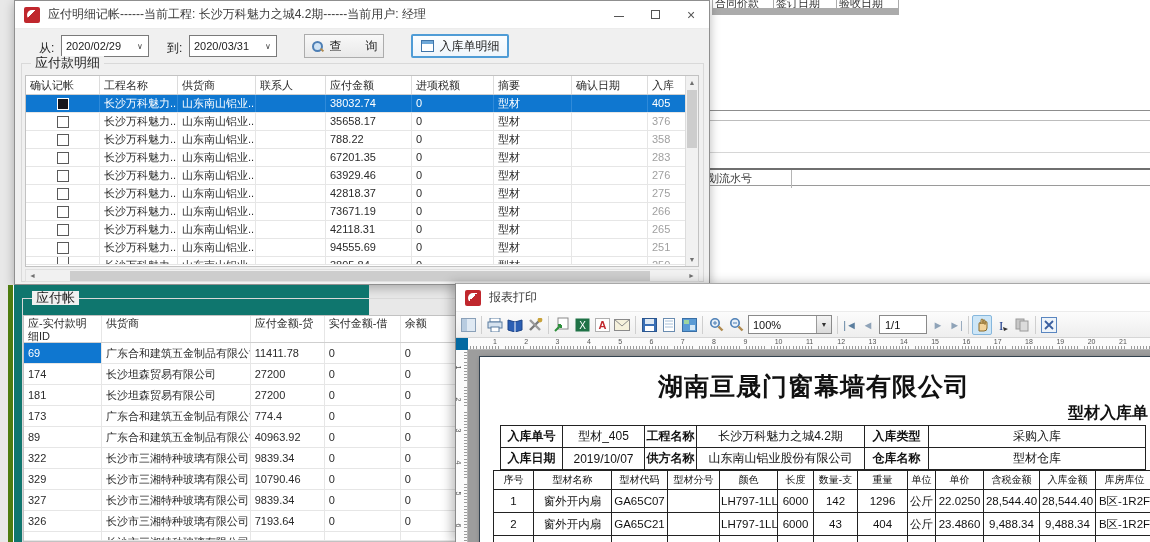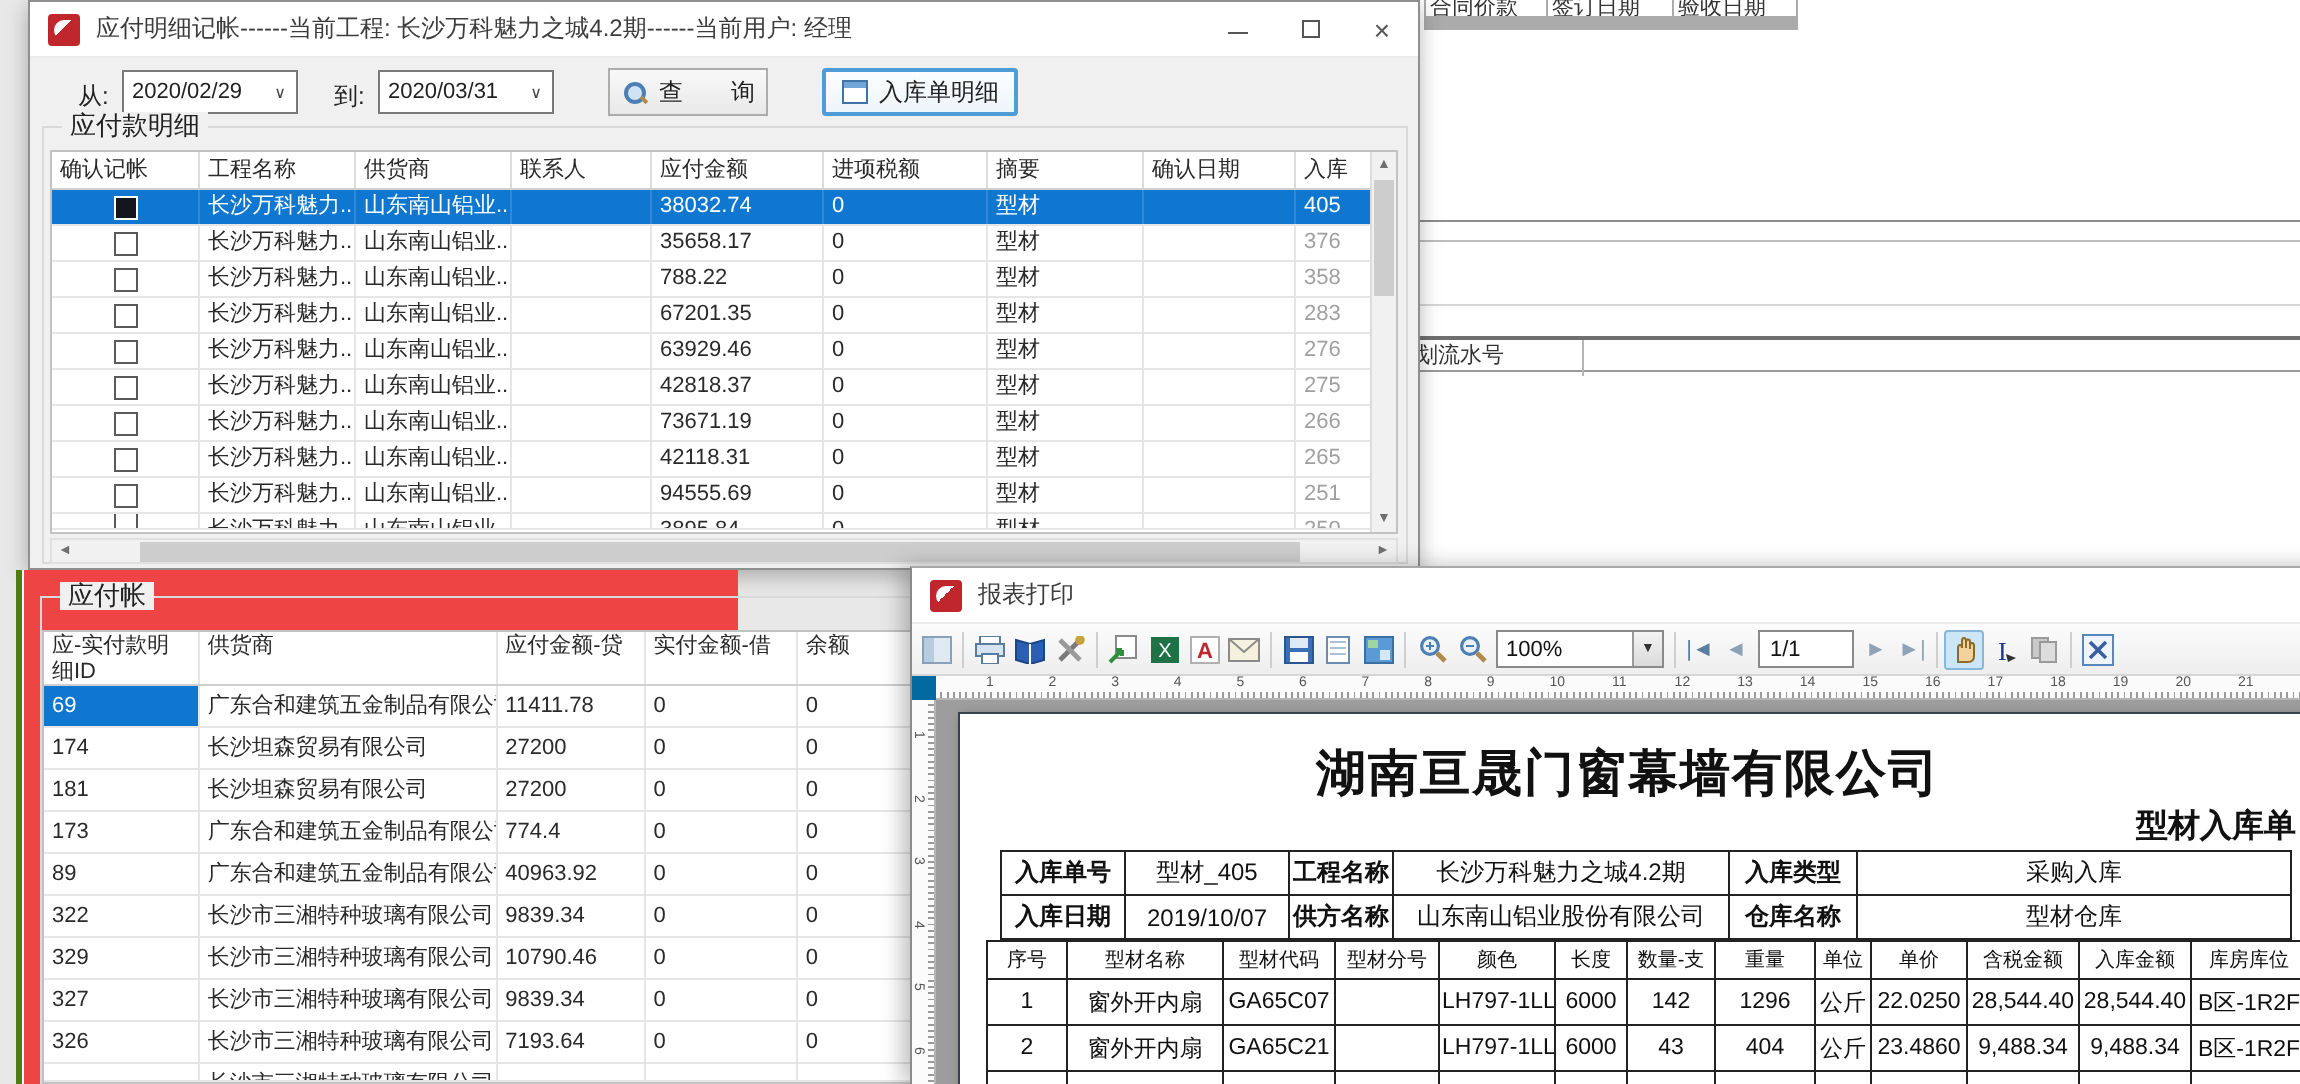--- a/index.html
+++ b/index.html
@@ -79,21 +79,21 @@
   .vs-arr { position:absolute; left:0; width:12px; height:13px; text-align:center;
             font-size:7px; color:#707070; line-height:13px; }
   .vs-thumb { position:absolute; left:1px; width:10px; background:#cdcdcd; }
   .hscroll { position:absolute; height:13px; background:#f1f1f1; border:1px solid #e0e0e0; }
   .hs-arr { position:absolute; top:0; width:13px; height:12px; text-align:center; font-size:7px;
             color:#707070; line-height:12px; }
   .hs-thumb { position:absolute; top:1px; height:10px; background:#cdcdcd; }
 
   
   #pay-win { position:absolute; left:8px; top:285px; width:361px; height:257px;
-             background:#ef4444; border-left:3px solid #4d7c0f; box-shadow:inset 1px 0 0 #fdfdfd; }
+             background:#0f766e; border-left:5px solid #4d7c0f; box-shadow:inset 1px 0 0 #fdfdfd; }
   #gb-pay { left:9px; top:13px; width:450px; height:250px; }
   #gridB { position:absolute; left:10px; top:30px; width:436px; height:227px; background:#fff;
            border:1px solid #c2c2c2; overflow:hidden; }
   .gb-row { display:flex; height:21px; border-bottom:1px solid #e6e6e6; background:#fff; }
   .gb-hd { height:27px; border-bottom:1px solid #cfcfcf; }
   .gb-cell { border-right:1px solid #e6e6e6; font-size:11px; color:#2a2a2a; line-height:20px;
              padding:0 4px; white-space:nowrap; overflow:hidden; }
   .gb-hd .gb-cell { line-height:13px; padding-top:1px; white-space:normal; }
   .gb-c0{width:82px;} .gb-c1{width:157px;} .gb-c2{width:78px;} .gb-c3{width:80px;} .gb-c4{width:60px;}
   .gb-row.first-sel .gb-c0 { background:#0f77d0; color:#fff; }

